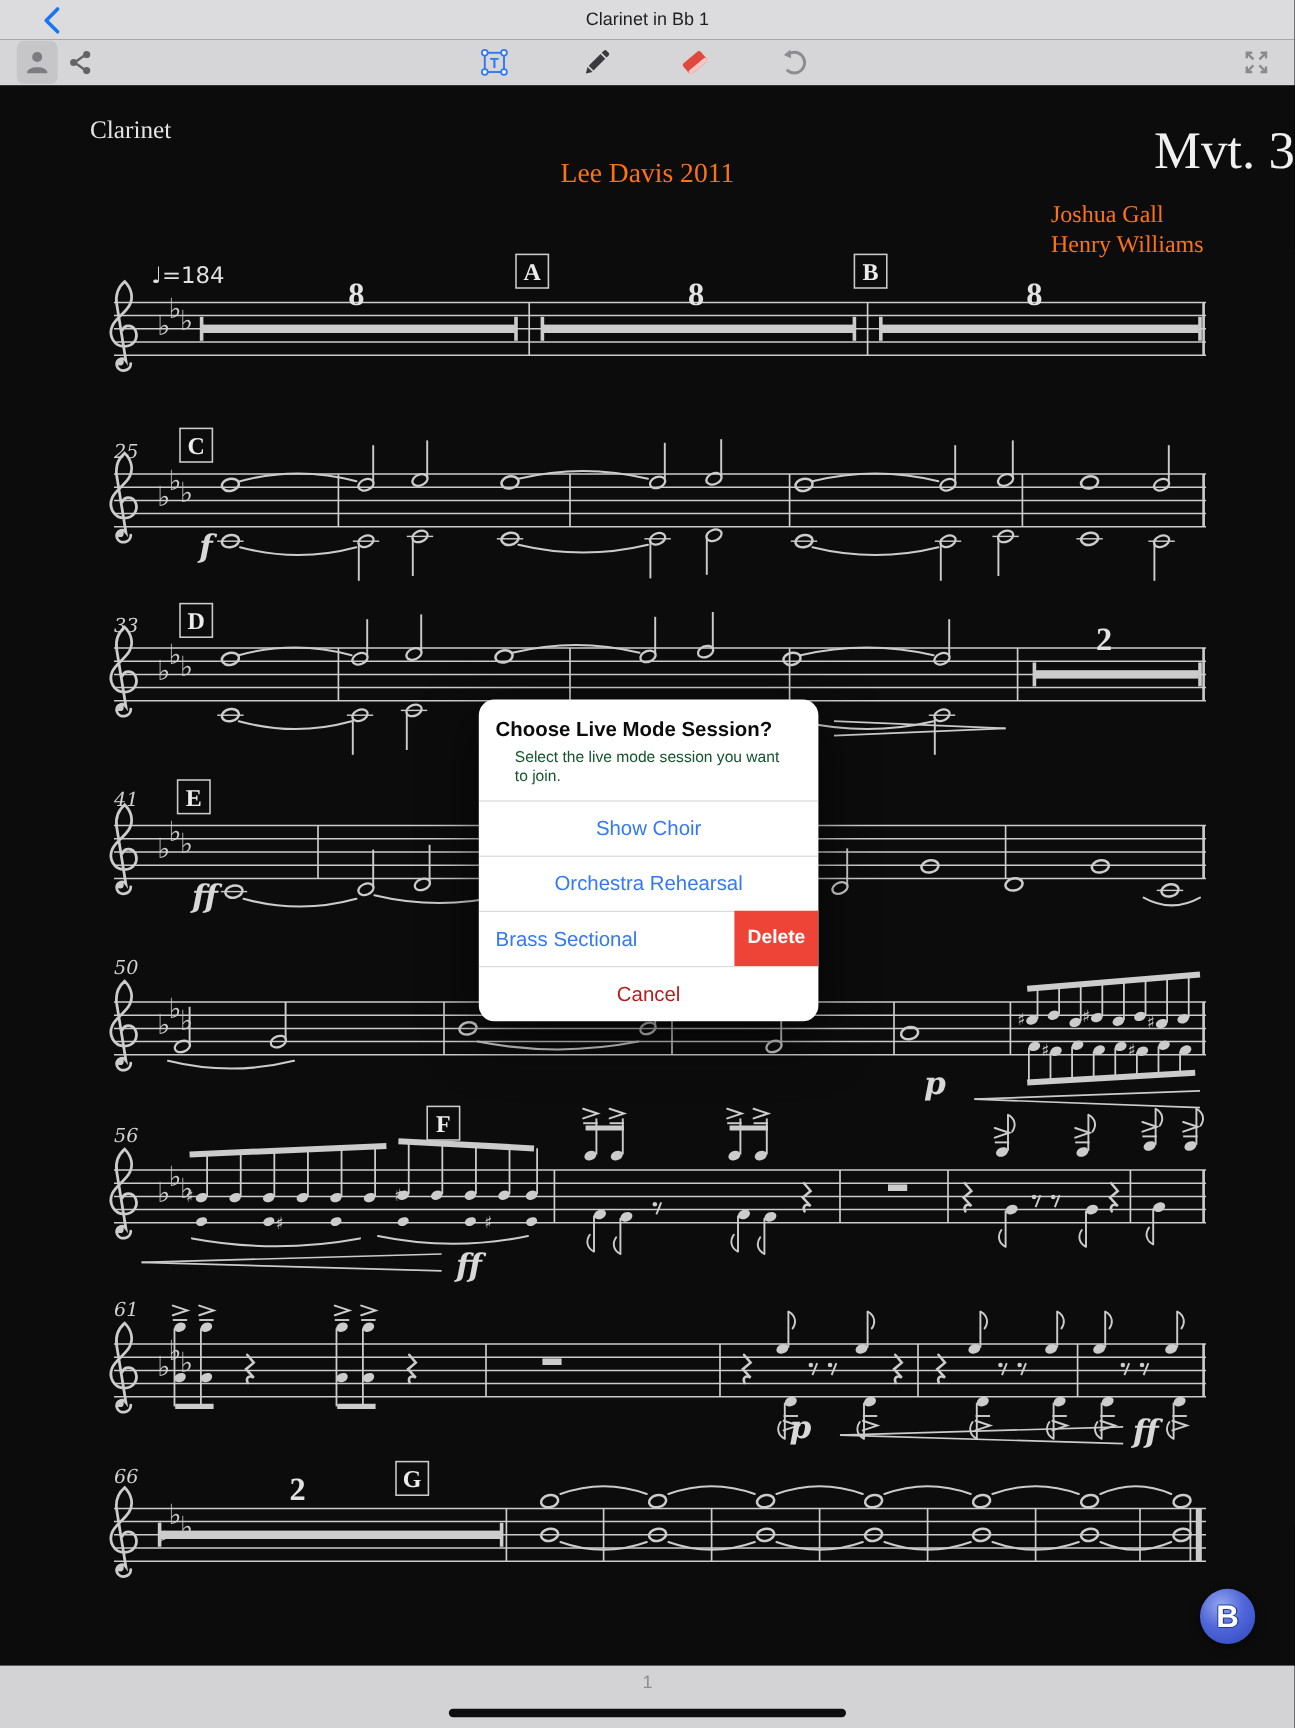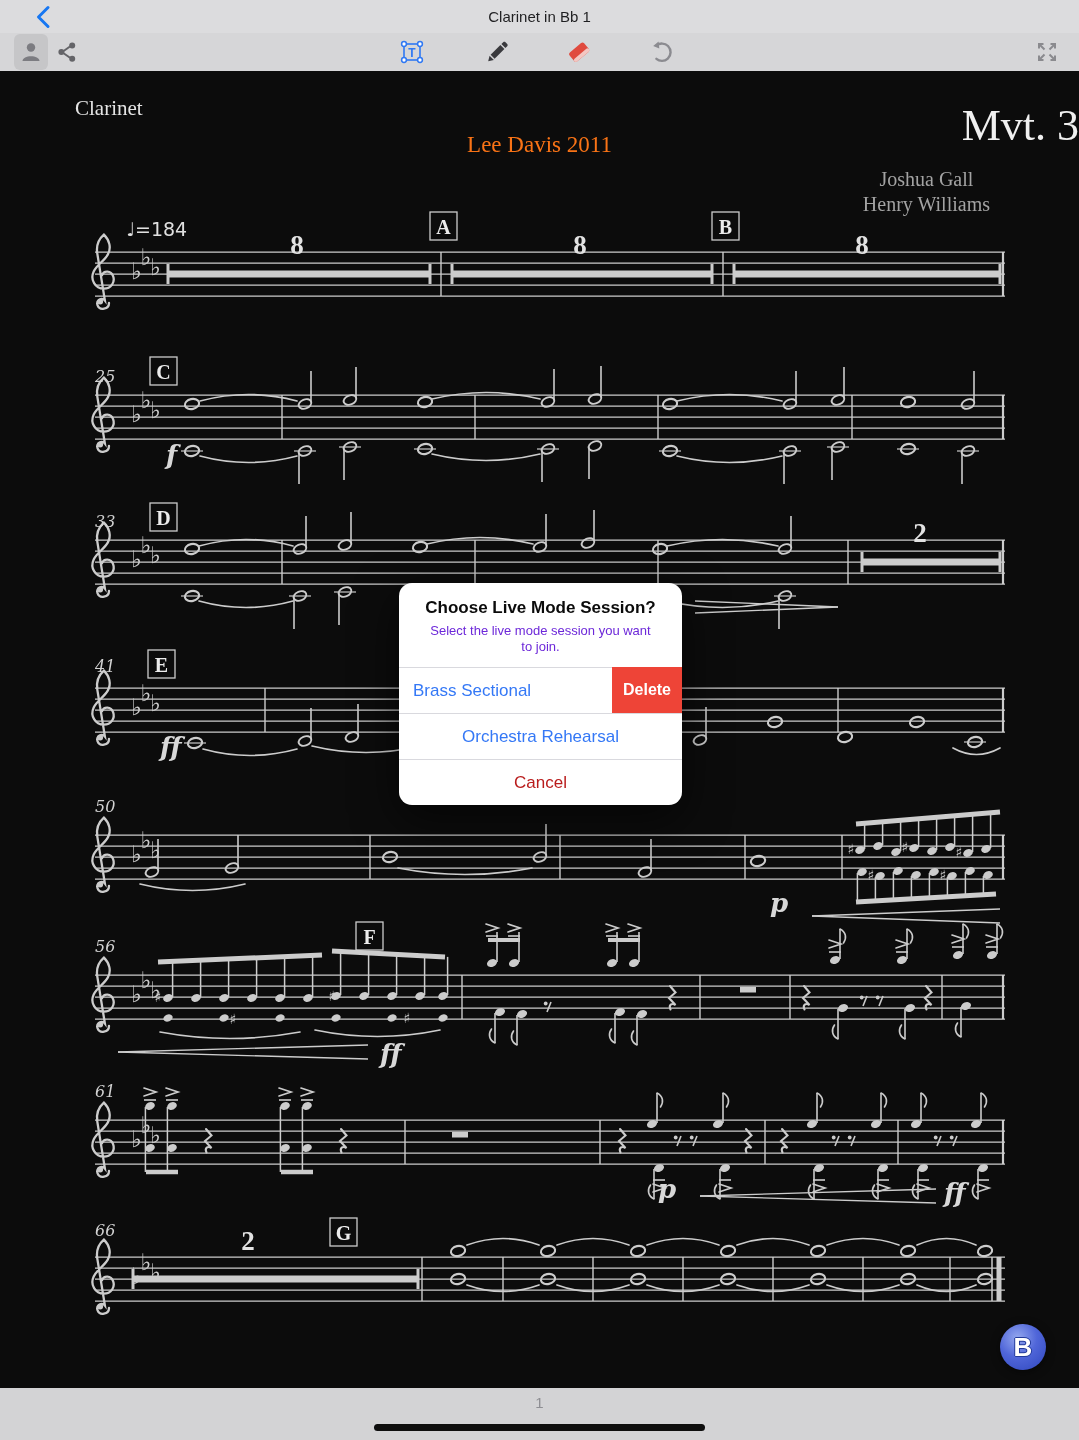--- a/index.html
+++ b/index.html
@@ -12,39 +12,39 @@
   .back{position:absolute;left:34px;top:5px;width:20px;height:24px;cursor:pointer;}
 
   .toolbar{position:absolute;top:33px;left:0;width:100%;height:38px;background:#d6d6d8;z-index:6;}
   .tool{position:absolute;top:2px;width:34px;height:34px;display:flex;align-items:center;justify-content:center;cursor:pointer;}
   .tool-selected{background:#c6c6c8;border-radius:6px;top:1px;height:36px;}
 
   
   .part-label{position:absolute;left:75px;top:96px;font:21px "Liberation Serif",serif;color:#e5e5e5;z-index:1;}
   .score-title{position:absolute;left:0;right:0;top:82px;text-align:right;font:44px "Liberation Serif",serif;color:#f0f0f0;z-index:1;margin-top:18px;}
   .score-subtitle{position:absolute;left:0;right:0;top:132px;text-align:center;font:23px "Liberation Serif",serif;color:#f97316;z-index:1;}
-  .credits{position:absolute;right:89px;top:167px;text-align:center;font:20px/25px "Liberation Serif",serif;color:#a3a3a3;z-index:1;}
+  .credits{position:absolute;right:76px;top:167px;text-align:left;font:20px/25px "Liberation Serif",serif;color:#f97316;z-index:1;}
 
   
   #score-svg{position:absolute;left:0;top:0;z-index:1;}
   #score-svg text{user-select:none;}
   .mnum{font:italic 16px "DejaVu Serif",serif;fill:#d2d2d2;}
   .rlet{font:bold 20px "Liberation Serif",serif;fill:#ececec;text-anchor:middle;}
   .mrnum{font:bold 27px "Liberation Serif",serif;fill:#e2e2e2;text-anchor:middle;}
   .dyn{font:italic 700 26px "DejaVu Serif",serif;fill:#d8d8d8;}
   .tempo{font:19px "DejaVu Sans",sans-serif;fill:#e0e0e0;}
   .flat{font:23px "DejaVu Sans",sans-serif;fill:#cbcbcb;}
   .acc{font:14px "DejaVu Sans",sans-serif;fill:#cbcbcb;text-anchor:middle;}
 
   
   .dialog{position:absolute;left:399px;top:583px;width:283px;background:#ffffff;border-radius:13px;
           overflow:hidden;box-shadow:0 14px 45px rgba(0,0,0,.6);z-index:8;}
-  .dlg-head{padding:15px 14px 12px;text-align:center;}
+  .dlg-head{padding:15px 14px 12px;}
   .dlg-title{font-size:17px;font-weight:700;color:#0b0b0b;}
-  .dlg-msg{margin-top:5px;font-size:13px;line-height:16px;color:#6d28d9;padding:0 16px;}
+  .dlg-msg{margin-top:5px;font-size:13px;line-height:16px;color:#14532d;padding:0 16px;}
   .dlg-row{position:relative;height:45px;line-height:45px;text-align:center;font-size:17px;
            color:#3478f6;border-top:1px solid #d9d9de;cursor:pointer;}
   .dlg-row-delete{text-align:left;padding-left:14px;}
   .dlg-delete{position:absolute;right:0;top:-1px;width:70px;height:46px;background:#ee4437;color:#fff;
               border:none;font-size:16px;font-weight:600;font-family:inherit;cursor:pointer;}
   .dlg-cancel{color:#b91c1c;}
 
   
   .footer{position:absolute;left:0;bottom:0;width:100%;height:52px;background:#d3d3d5;z-index:6;}
   .page-num{text-align:center;padding-top:6px;font-size:15px;color:#8e8e93;}
@@ -718,26 +718,29 @@
         <line x1="992" y1="1257" x2="992" y2="1301" stroke="#cccccc" stroke-width="1.5"></line>
         <rect x="996.5" y="1257" width="5" height="44" fill="#cccccc"></rect>
       </g>
     </svg>
 
   <div class="dialog">
     <div class="dlg-head">
       <div class="dlg-title">Choose Live Mode Session?</div>
       <div class="dlg-msg">Select the live mode session you want to join.</div>
     </div>
+    <div class="dlg-row">
+      <span>Show Choir</span>
+    </div>
+    <div class="dlg-row">
+      <span>Orchestra Rehearsal</span>
+    </div>
     <div class="dlg-row dlg-row-delete">
       <span>Brass Sectional</span>
       <button class="dlg-delete">Delete</button>
-    </div>
-    <div class="dlg-row">
-      <span>Orchestra Rehearsal</span>
     </div>
     <div class="dlg-row dlg-cancel">
       <span>Cancel</span>
     </div>
   </div>
 
   <div class="footer">
     <div class="page-num">1</div>
     <div class="home-indicator"></div>
   </div>

